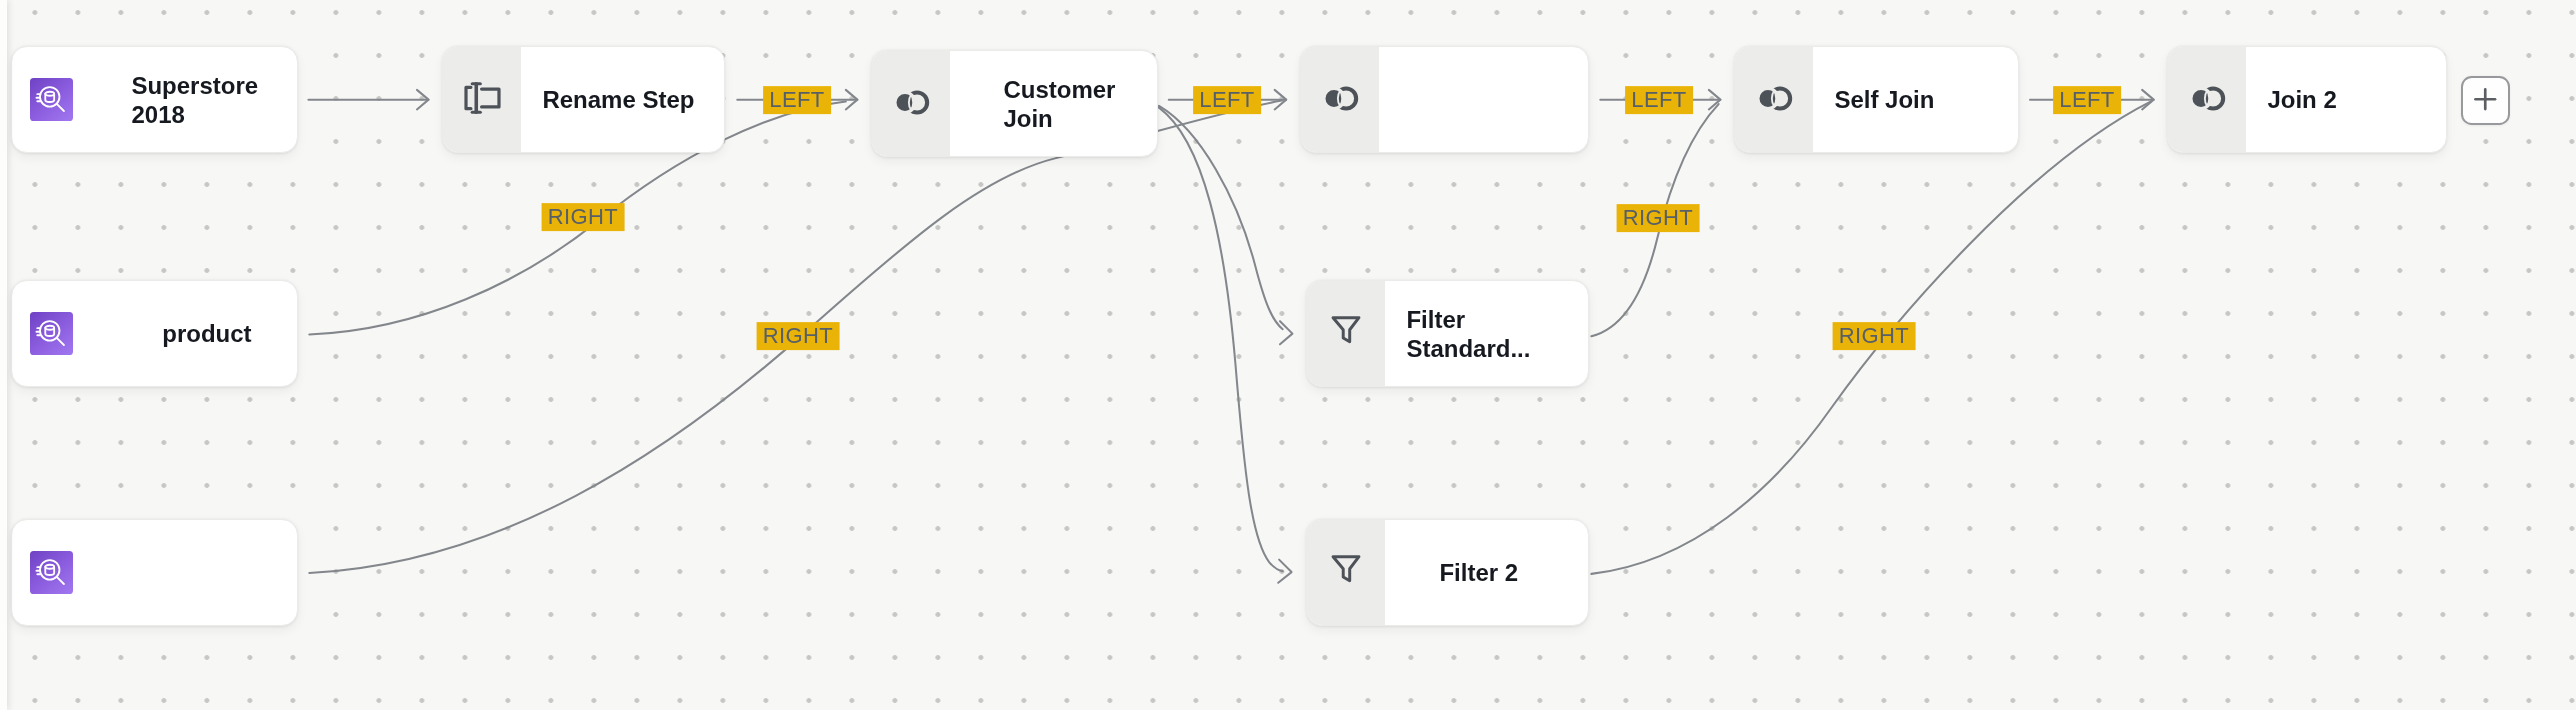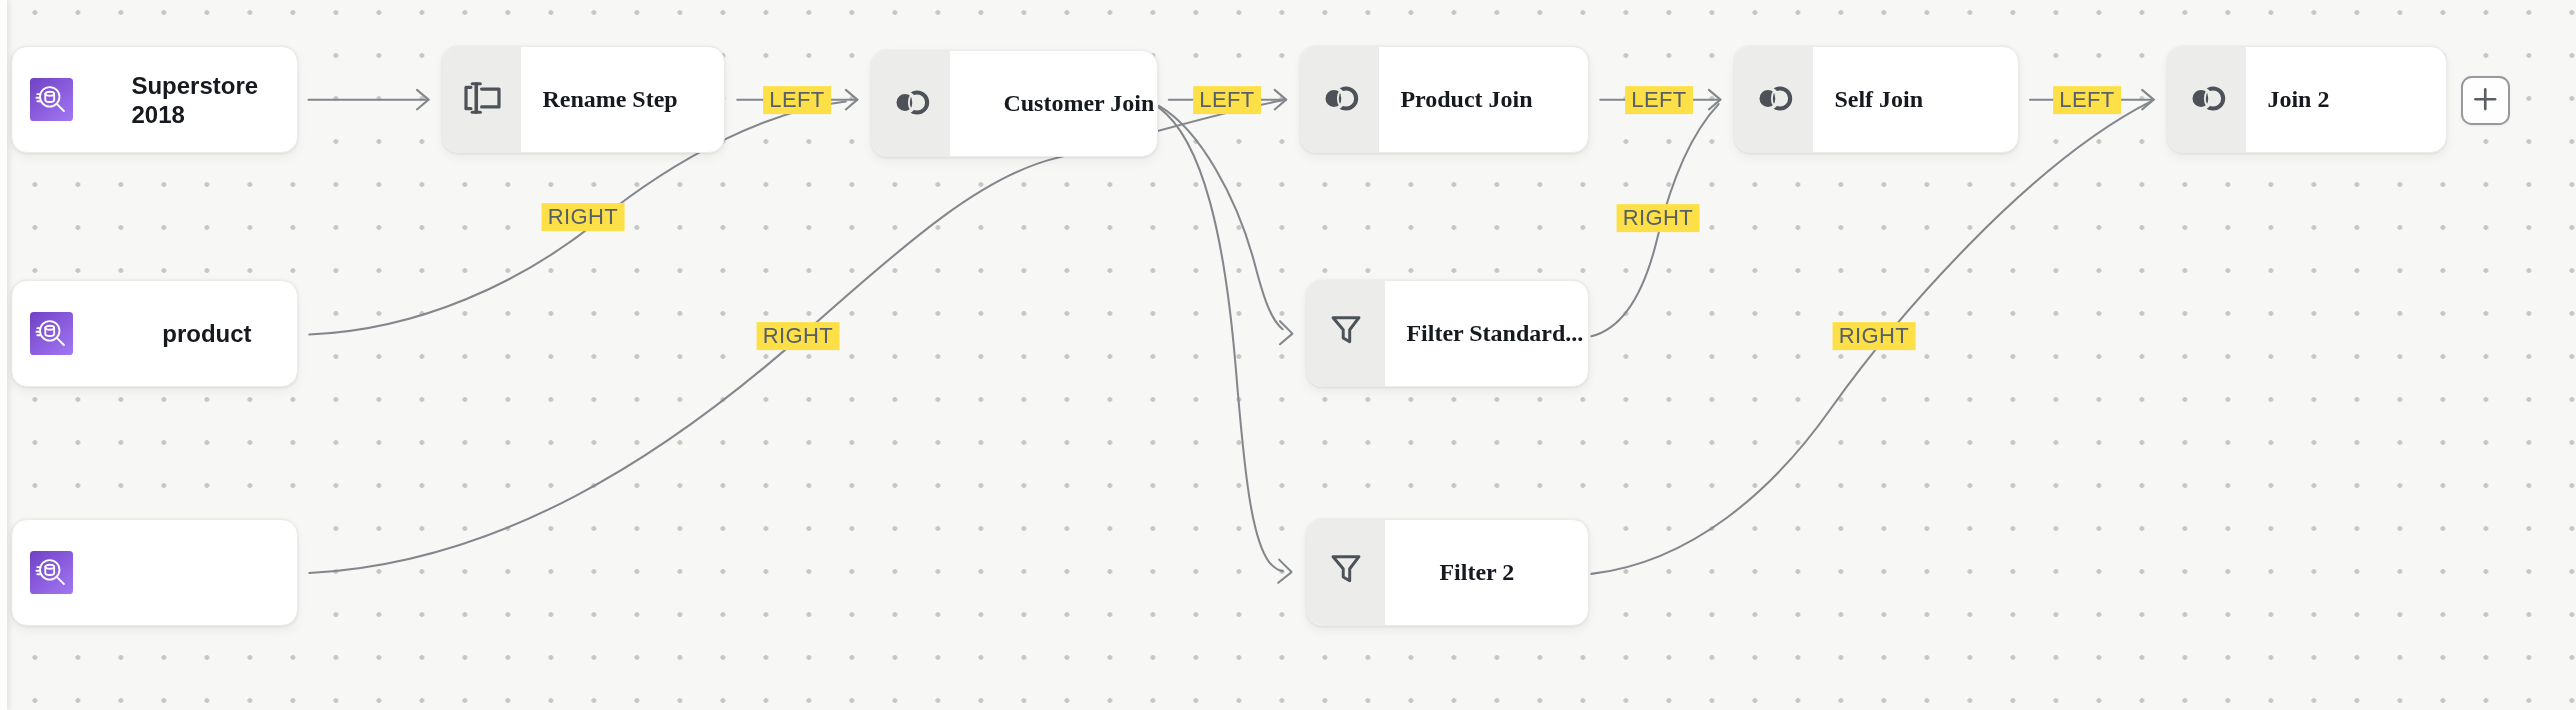--- a/index.html
+++ b/index.html
@@ -17,21 +17,21 @@
     position:absolute;left:0;top:0;bottom:0;width:7.1px;
     background:#fdfdfc;box-shadow:1.8px 0 6.2px rgba(0,0,0,.10);
     z-index:3;
   }
   svg.edge-layer{position:absolute;left:0;top:0;z-index:1;}
   .edge{stroke:#83878c;stroke-width:2.3;fill:none;stroke-linecap:round;}
   .arrowhead{stroke:#83878c;stroke-width:2.3;fill:none;stroke-linecap:round;stroke-linejoin:round;}
   .edge-label{
     position:absolute;z-index:1;
     transform:translate(-50%,-50%);
-    background:#fde047;
+    background:#eab308;
     color:#575f68;font-size:22px;letter-spacing:0.4px;
     padding:0.9px 6.2px;white-space:nowrap;
   }
   .node{
     position:absolute;z-index:2;
     display:flex;align-items:stretch;
     background:#fff;
     border:1.8px solid #ebebe9;border-radius:16px;
     box-shadow:0 0.9px 2.7px rgba(0,0,0,.07),0 4.5px 10.7px rgba(0,0,0,.05);
     box-sizing:border-box;
@@ -43,21 +43,21 @@
   .node.step .icon-cell{width:78px;background:#ececea;}
   .node.source .icon-cell{width:75px;background:transparent;justify-content:flex-start;padding-left:18px;}
   .node .label-cell{
     flex:1;display:flex;align-items:center;
   }
   .node.step .label-cell{padding-left:21.4px;}
   .node.source .label-cell{padding-left:12.5px;justify-content:center;}
   .node .label{
     color:#16191f;font-size:24px;line-height:29px;font-weight:600;
   }
-  .node.step .label{max-width:191px;font-family:Liberation Serif, serif;}
+  .node.step .label{max-width:191px;}
   .node.source .label{max-width:151px;}
   .dataset-icon{
     width:43px;height:43px;border-radius:3.6px;
     background:linear-gradient(140deg,#6f41c4 0%,#8d5fe0 55%,#a177f0 100%);
     display:flex;align-items:center;justify-content:center;
   }
   .add-button{
     position:absolute;left:2461px;top:76px;width:49px;height:49px;z-index:2;
     background:#fefefe;border:2.2px solid #97999c;border-radius:10.7px;
     box-sizing:border-box;display:flex;align-items:center;justify-content:center;
@@ -164,23 +164,20 @@
 <div class="node step" style="left:1300px;top:46px;width:289px;height:107px;">
   <div class="icon-cell">
     <span>
       <svg width="41" height="27" viewBox="0 0 44 28">
         <circle cx="28" cy="14" r="10.8" fill="none" stroke="#4d5258" stroke-width="4.4"></circle>
         <circle cx="15" cy="14" r="10.8" fill="#4d5258" stroke="#ececea" stroke-width="3.4"></circle>
         <path d="M21.5,6 C24.6,10 24.6,18 21.5,22 C18.4,18 18.4,10 21.5,6 Z" fill="#4d5258" stroke="#ececea" stroke-width="2"></path>
       </svg>
     </span>
   </div>
-  <div class="label-cell">
-    <span class="label">Product Join</span>
-  </div>
 </div>
 
 <div class="node step" style="left:1734px;top:46px;width:285px;height:107px;">
   <div class="icon-cell">
     <span>
       <svg width="41" height="27" viewBox="0 0 44 28">
         <circle cx="28" cy="14" r="10.8" fill="none" stroke="#4d5258" stroke-width="4.4"></circle>
         <circle cx="15" cy="14" r="10.8" fill="#4d5258" stroke="#ececea" stroke-width="3.4"></circle>
         <path d="M21.5,6 C24.6,10 24.6,18 21.5,22 C18.4,18 18.4,10 21.5,6 Z" fill="#4d5258" stroke="#ececea" stroke-width="2"></path>
       </svg>

